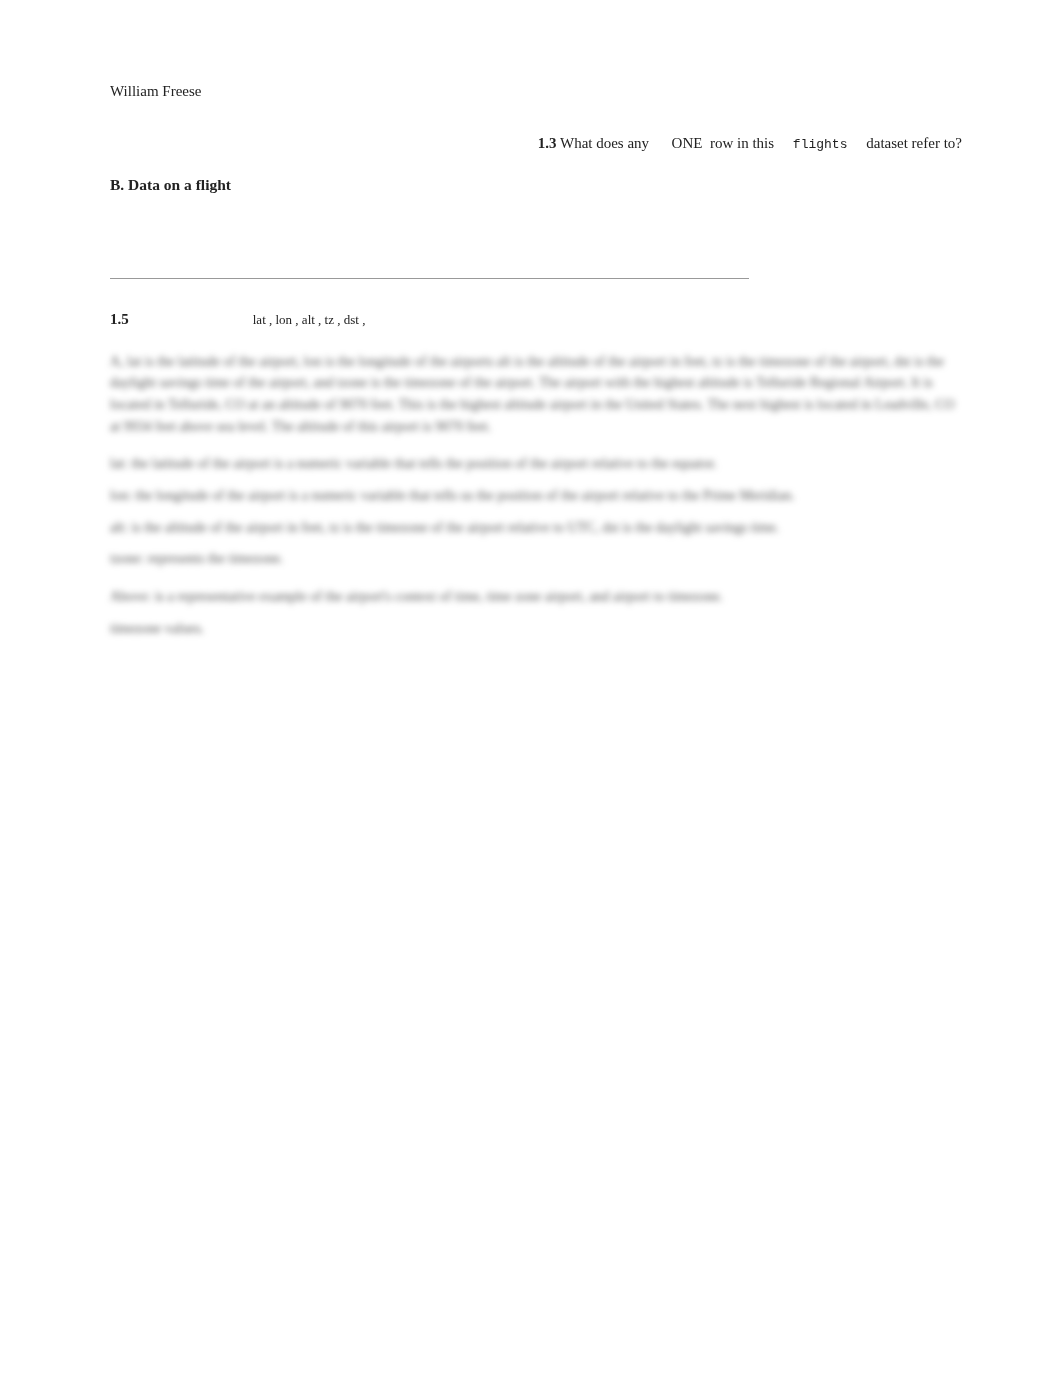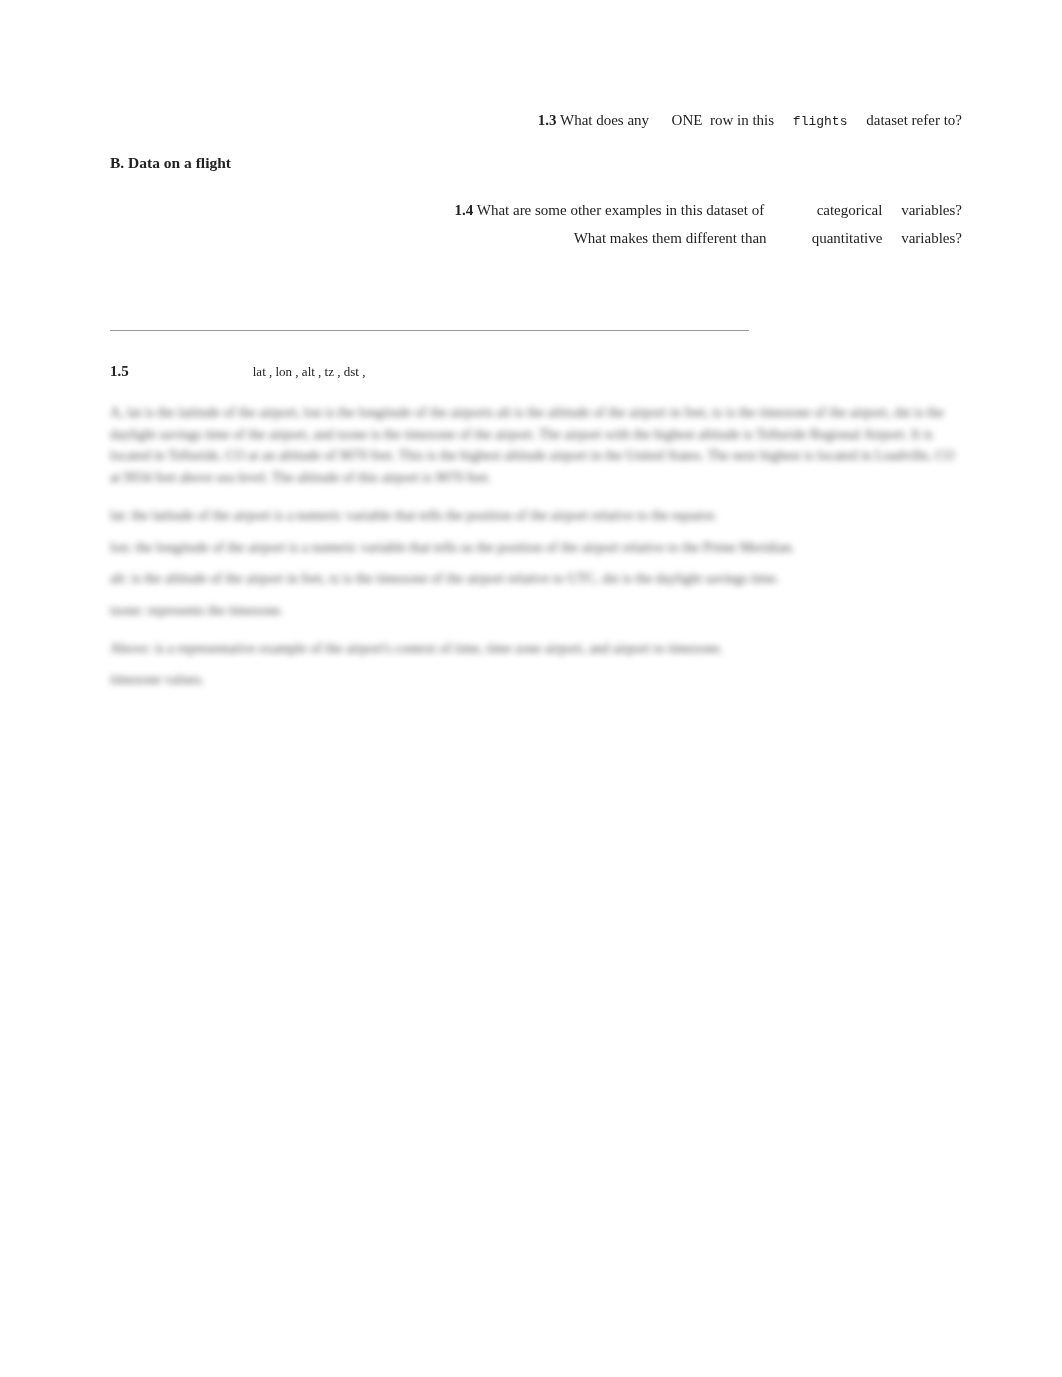--- a/index.html
+++ b/index.html
@@ -96,52 +96,38 @@
 
     .code-vars {
       font-family: Liberation Serif, serif;
       font-size: 13px;
     }
   </style>
 </head>
 <body>
 
 <div class="author-block">
+  <div class="author-name">William Freese</div>
 </div>
 
 <div class="question-block">
   <div class="question-line">
     <span class="question-number">1.3</span>
     <span>What does any</span>&nbsp;&nbsp;&nbsp;&nbsp;&nbsp;
     <span>ONE&nbsp; row in this</span>&nbsp;&nbsp;&nbsp;&nbsp;
     <span class="inline-code">flights</span>&nbsp;&nbsp;&nbsp;&nbsp;
     <span>dataset refer to?</span>
   </div>
 </div>
 
 <div class="answer-block">
   <div class="answer-text">B. Data on a flight</div>
 </div>
 
 <div class="question-block">
-  <div class="question-line">
-    <span class="question-number">1.4</span>
-    <span> What are some other examples in this dataset of</span>
-    &nbsp;&nbsp;&nbsp;&nbsp;&nbsp;&nbsp;&nbsp;&nbsp;&nbsp;&nbsp;&nbsp;&nbsp;
-    <span>categorical</span>
-    &nbsp;&nbsp;&nbsp;
-    <span>variables?</span>
-  </div>
-  <div class="question-line q14-line2">
-    <span>What makes them different than</span>
-    &nbsp;&nbsp;&nbsp;&nbsp;&nbsp;&nbsp;&nbsp;&nbsp;&nbsp;&nbsp;
-    <span>quantitative</span>
-    &nbsp;&nbsp;&nbsp;
-    <span>variables?</span>
-  </div>
 </div>
 
 <div style="margin-bottom: 80px;">
 </div>
 
 <hr class="divider">
 
 <div class="question-block">
   <div class="question-line q15-line">
     <span class="question-number">1.5</span>

